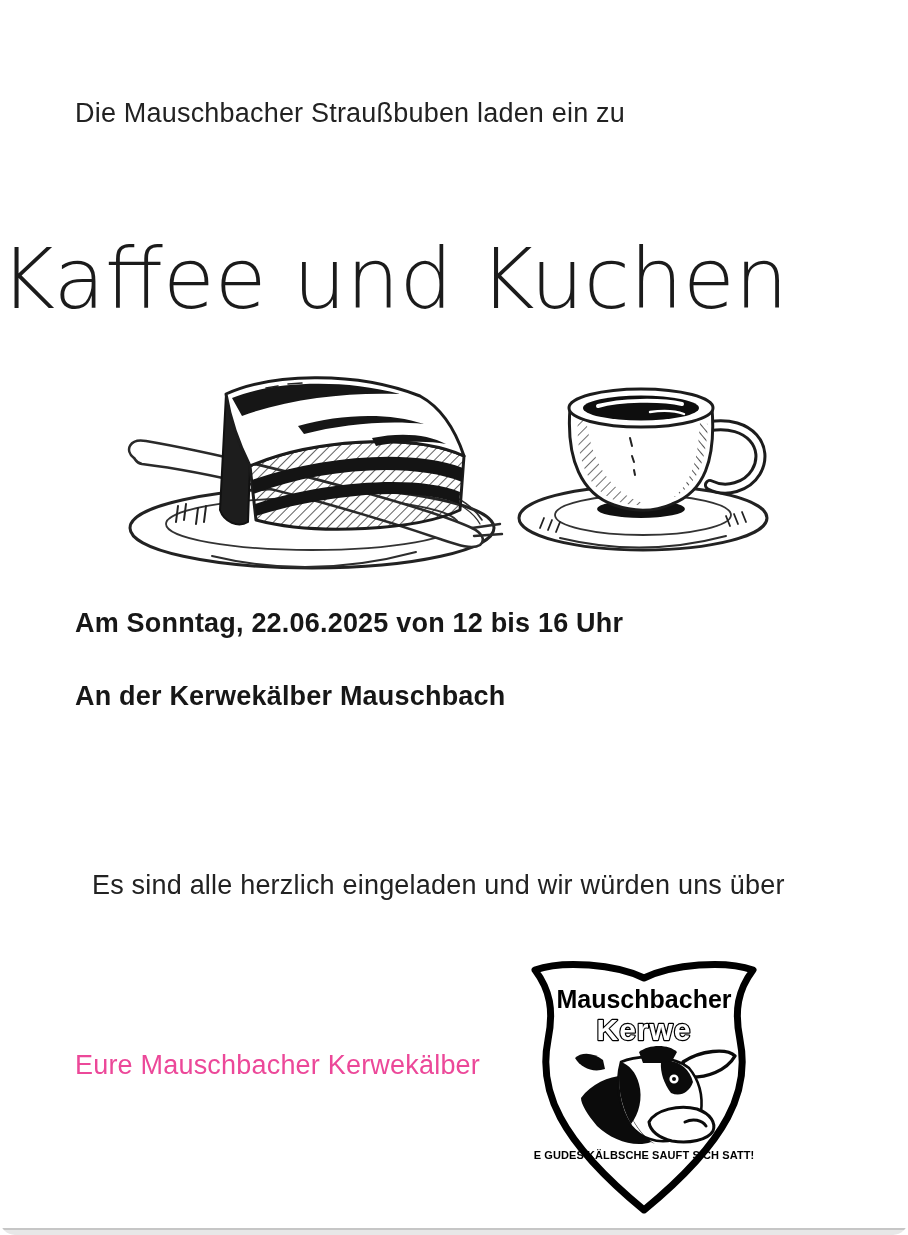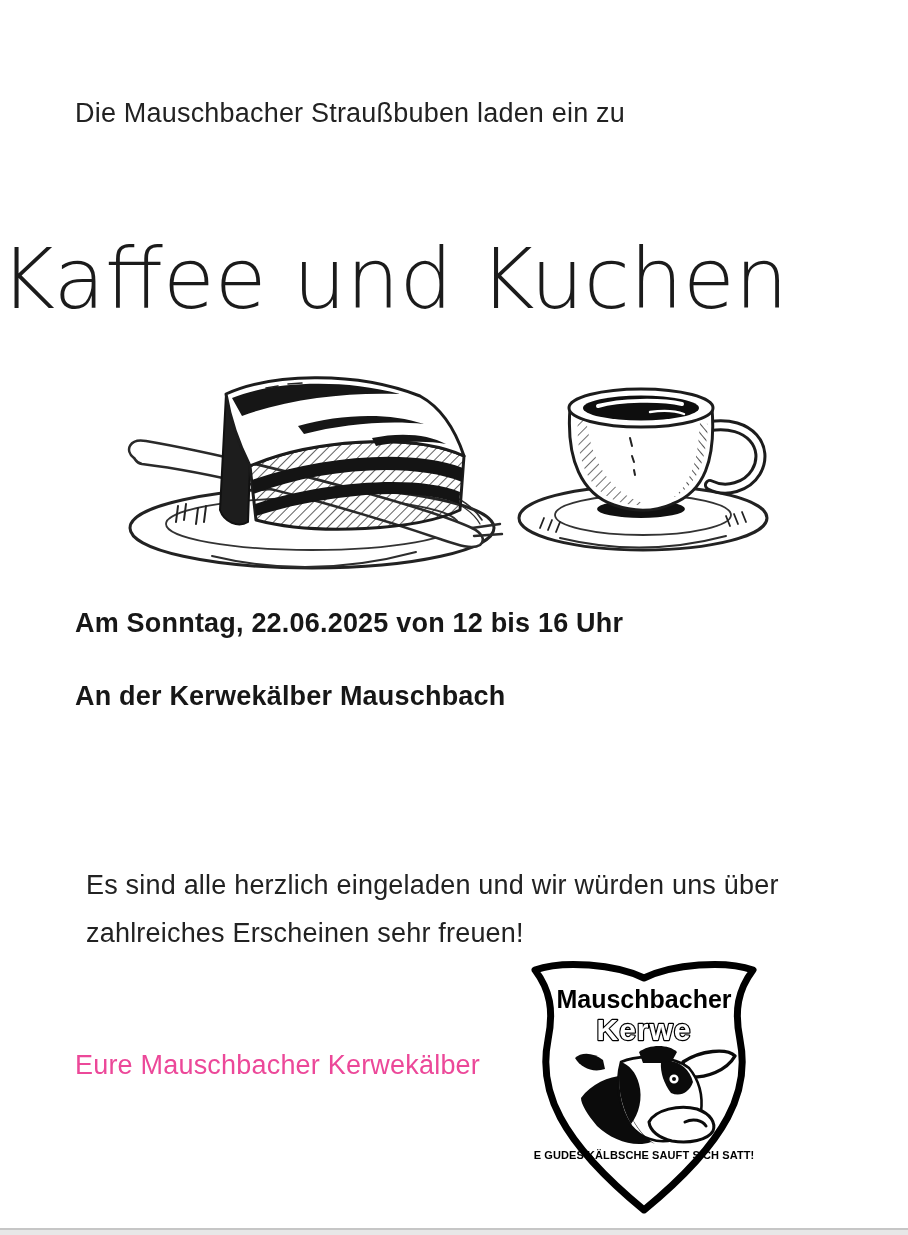--- a/index.html
+++ b/index.html
@@ -3,41 +3,42 @@
 <meta charset="utf-8">
 <style>
   html,body{margin:0;padding:0;background:#fff;}
   .page{
     position:relative;
     width:908px;height:1235px;
     background:#ffffff;
     overflow:hidden;
     font-family:"Liberation Sans",sans-serif;
     color:#1c1c1c;
+    border-radius:15px;
   }
   .intro{
     position:absolute;left:75px;top:98px;
     font-size:27px;letter-spacing:.2px;color:#222;
   }
   .title{
     position:absolute;left:0;top:230px;width:756px;
     text-align:center;white-space:nowrap;
     font-family:"DejaVu Sans","Liberation Sans",sans-serif;
     font-weight:200;font-size:84px;color:#1b1b1b;
     letter-spacing:0px;
   }
   .illu{position:absolute;left:120px;top:368px;width:660px;height:207px;}
   .boldline{
     position:absolute;left:75px;
     font-size:27px;font-weight:bold;color:#171717;letter-spacing:.2px;text-align:center;
   }
   .dt{top:608px;}
   .loc{top:681px;}
   .para{
-    position:absolute;left:86px;top:861px;
+    position:absolute;left:92px;top:861px;
     font-size:27px;line-height:48px;color:#222;letter-spacing:.2px;
   }
   .sig{
     position:absolute;left:75px;top:1050px;
     font-size:27px;color:#ec4899;letter-spacing:.2px;
   }
   .logo{position:absolute;left:523px;top:956px;width:242px;height:262px;}
   .page-edge{
     position:absolute;left:0;bottom:0;width:908px;height:7px;
     background:#e7e7e7;border-top:2px solid #c6c6c6;box-sizing:border-box;
@@ -112,21 +113,20 @@
       <path d="M478,38 C500,32 540,31 562,36" fill="none" stroke="#ffffff" stroke-width="4"></path>
       <path d="M530,44 C544,42 556,43 564,46" fill="none" stroke="#ffffff" stroke-width="2.4"></path>
     </g>
   </svg>
 
   <div class="boldline dt">Am Sonntag, 22.06.2025 von 12 bis 16 Uhr</div>
   <div class="boldline loc">An der Kerwekälber Mauschbach</div>
 
   <div class="para">
     <div>Es sind alle herzlich eingeladen und wir würden uns über</div>
-    <div>zahlreiches Erscheinen sehr freuen!</div>
   </div>
 
   <div class="sig">Eure Mauschbacher Kerwekälber</div>
 
   <svg class="logo" viewBox="0 0 242 262" aria-hidden="true">
     <g stroke-linejoin="round" stroke-linecap="round">
 
       <path d="M121,22 C92,8 40,4 12,14 C27,34 31,54 25,84 C15,134 36,184 121,254 C206,184 227,134 217,84 C211,54 215,34 230,14 C202,4 150,8 121,22 Z" fill="#ffffff" stroke="#000000" stroke-width="7"></path>
 
       <g>

